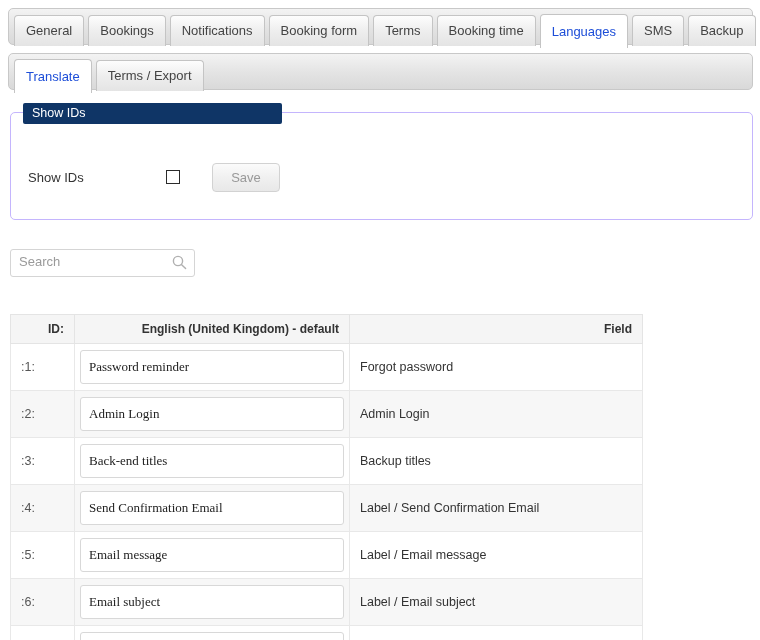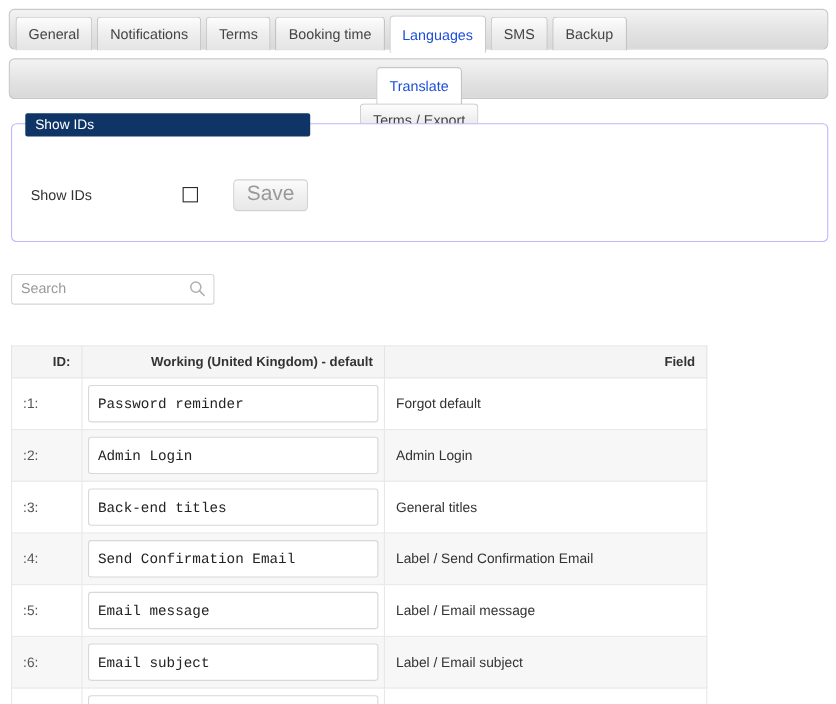--- a/index.html
+++ b/index.html
@@ -23,21 +23,21 @@
     width: 745px;
     box-sizing: border-box;
     border: 1px solid #c8c8c8;
     border-radius: 5px;
     background: linear-gradient(to bottom, #f3f3f3 0%, #e3e3e3 55%, #d9d9d9 100%);
     padding: 5px 0 0 5px;
     display: flex;
     align-items: center;
   }
   .tabbar.primary { top: 8px; height: 37px; }
-  .tabbar.secondary { top: 53px; height: 37px; flex-direction: column; }
+  .tabbar.secondary { top: 53px; height: 37px; }
 
   .tab {
     box-sizing: border-box;
     height: 31px;
     line-height: 29px;
     padding: 0 11px;
     margin-right: 4px;
     font-size: 13px;
     color: #444;
     border: 1px solid #c4c4c4;
@@ -109,21 +109,21 @@
     margin-right: 32px;
   }
   .btn-save {
     box-sizing: border-box;
     width: 68px;
     height: 29px;
     border: 1px solid #d2d2d2;
     border-radius: 4px;
     background: linear-gradient(to bottom, #fbfbfb 0%, #f0f0f0 50%, #e8e8e8 100%);
     color: #999999;
-    font-size: 19px;
+    font-size: 13px;
     font-family: "Liberation Sans", sans-serif;
     cursor: pointer;
   }
 
   
   .search-wrap {
     position: absolute;
     left: 10px;
     top: 249px;
     width: 185px;
@@ -191,33 +191,35 @@
 
   .cell-input {
     box-sizing: border-box;
     width: 264px;
     height: 30px;
     border: 1px solid #d8d8d8;
     border-radius: 3px;
     background: #ffffff;
     padding: 16px 8px;
     font-size: 13px;
-    font-family: Liberation Mono, monospace;
+    font-family: Liberation Serif, serif;
     color: #222;
     outline: none;
   }
 </style>
 </head>
 <body>
 
 <div class="page">
 
   <div class="tabbar primary" id="primary-tabs">
       <div class="tab">General</div>
+      <div class="tab">Bookings</div>
       <div class="tab">Notifications</div>
+      <div class="tab">Booking form</div>
       <div class="tab">Terms</div>
       <div class="tab">Booking time</div>
       <div class="tab active">Languages</div>
       <div class="tab">SMS</div>
       <div class="tab">Backup</div>
     </div>
 
   <div class="tabbar secondary" id="secondary-tabs">
       <div class="tab active">Translate</div>
       <div class="tab">Terms / Export</div>
@@ -244,39 +246,39 @@
 
   <table class="tbl">
     <colgroup>
       <col class="c-id">
         <col class="c-en">
         <col class="c-field">
     </colgroup>
     <thead>
       <tr>
         <th>ID:</th>
-        <th>Working (United Kingdom) - default</th>
+        <th>English (United Kingdom) - default</th>
         <th>Field</th>
       </tr>
     </thead>
     <tbody id="table-body">
         <tr class="">
           <td class="id-cell">:1:</td>
           <td class="en-cell"><input class="cell-input" type="text" value="Password reminder" style=""></td>
-          <td>Forgot default</td>
+          <td>Forgot password</td>
         </tr>
         <tr class="alt">
           <td class="id-cell">:2:</td>
           <td class="en-cell"><input class="cell-input" type="text" value="Admin Login" style=""></td>
           <td>Admin Login</td>
         </tr>
         <tr class="">
           <td class="id-cell">:3:</td>
           <td class="en-cell"><input class="cell-input" type="text" value="Back-end titles" style=""></td>
-          <td>General titles</td>
+          <td>Backup titles</td>
         </tr>
         <tr class="alt">
           <td class="id-cell">:4:</td>
           <td class="en-cell"><input class="cell-input" type="text" value="Send Confirmation Email" style=""></td>
           <td>Label / Send Confirmation Email</td>
         </tr>
         <tr class="">
           <td class="id-cell">:5:</td>
           <td class="en-cell"><input class="cell-input" type="text" value="Email message" style=""></td>
           <td>Label / Email message</td>

